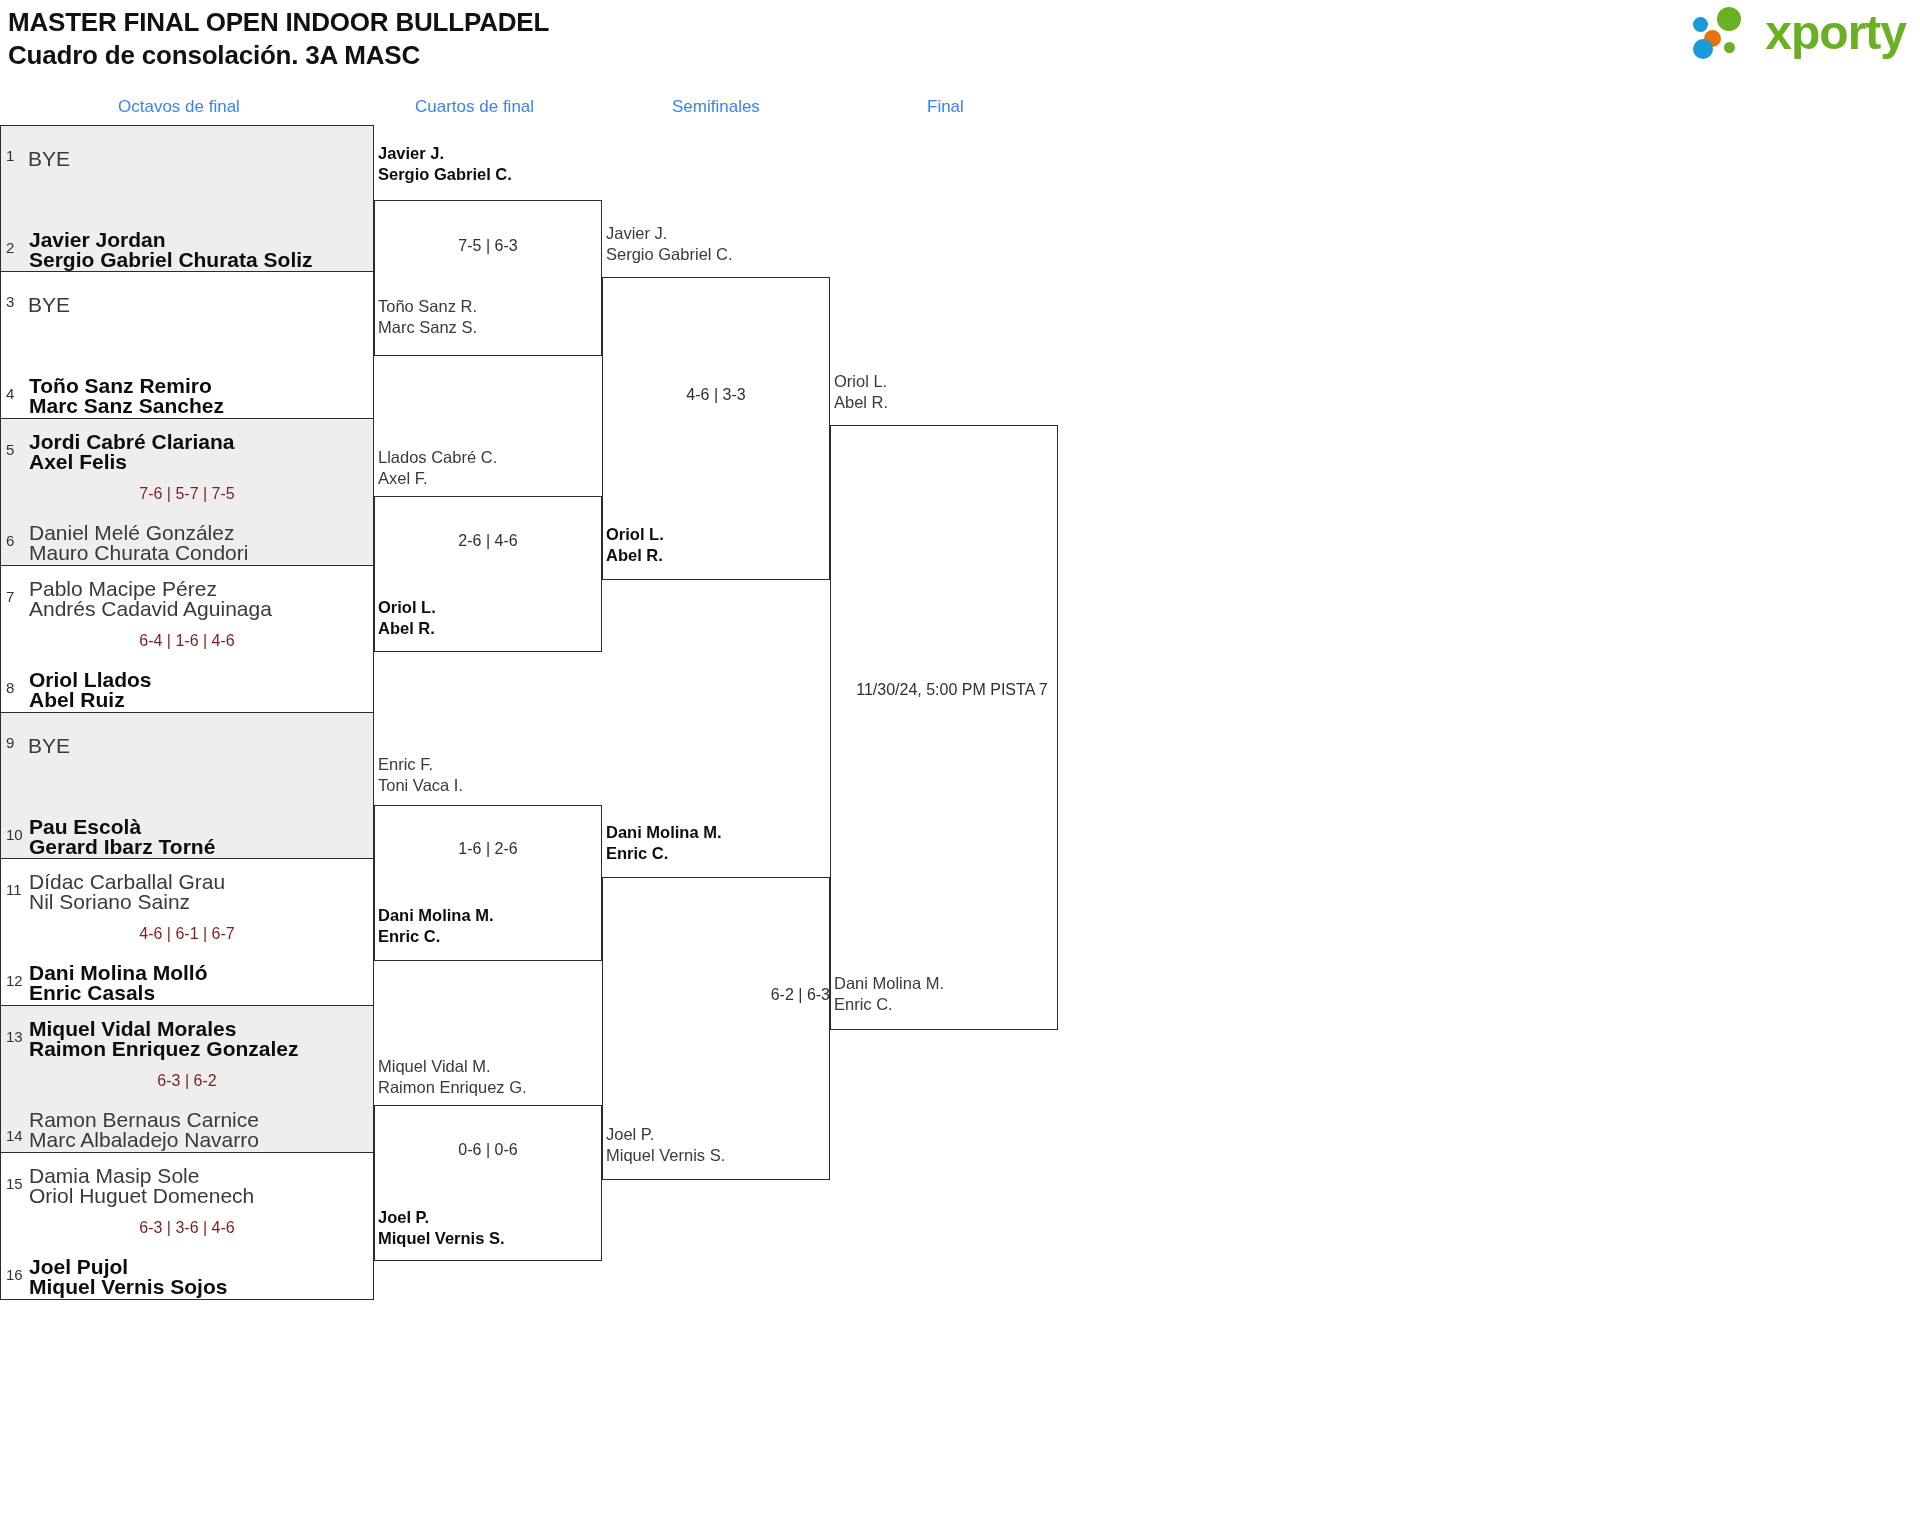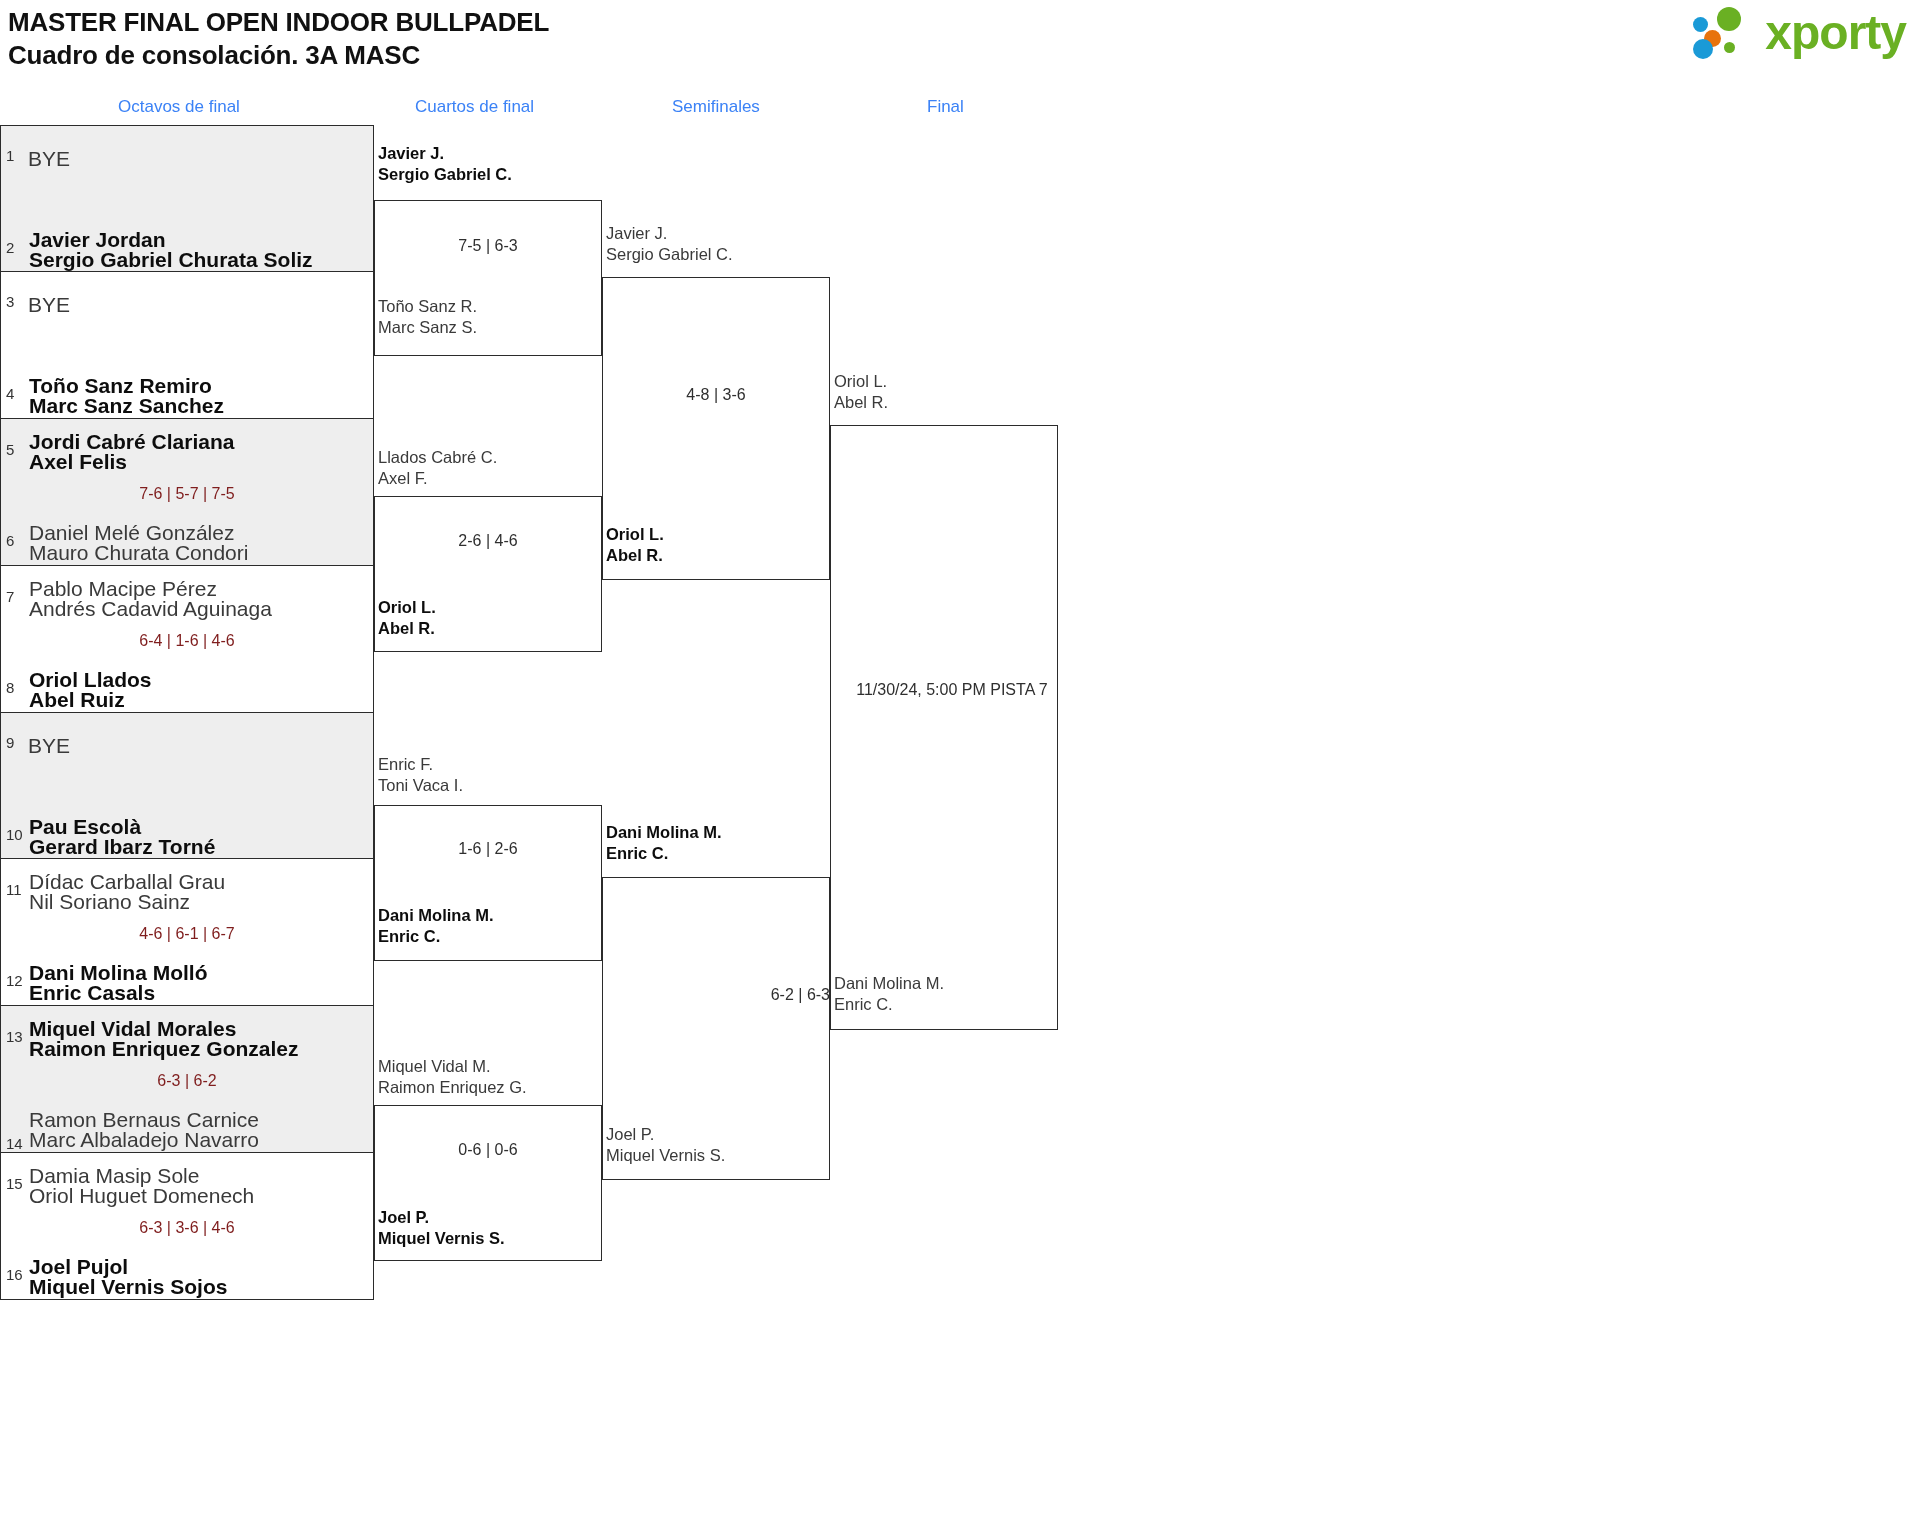--- a/index.html
+++ b/index.html
@@ -127,21 +127,21 @@
     <div class="seed" style="top:113px;">12</div>
     <div class="team win" style="top:101px;">Dani Molina Molló</div>
     <div class="team win" style="top:121px;">Enric Casals</div>
   </div>
 
   <div class="r16-block shade">
     <div class="seed" style="top:22px;">13</div>
     <div class="team win" style="top:10px;">Miquel Vidal Morales</div>
     <div class="team win" style="top:30px;">Raimon Enriquez Gonzalez</div>
     <div class="score16" style="top:66px;">6-3 | 6-2</div>
-    <div class="seed" style="top:129px;text-align:center;">14</div>
+    <div class="seed" style="top:121px;text-align:center;">14</div>
     <div class="team" style="top:101px;">Ramon Bernaus Carnice</div>
     <div class="team" style="top:121px;">Marc Albaladejo Navarro</div>
   </div>
 
   <div class="r16-block plain">
     <div class="seed" style="top:22px;">15</div>
     <div class="team" style="top:10px;">Damia Masip Sole</div>
     <div class="team" style="top:30px;">Oriol Huguet Domenech</div>
     <div class="score16" style="top:66px;">6-3 | 3-6 | 4-6</div>
     <div class="seed" style="top:113px;">16</div>
@@ -174,21 +174,21 @@
 <div class="mbox" style="left:374px;top:1105px;width:228px;height:156px;"></div>
 <div class="lbl" style="left:378px;top:1057px;">Miquel Vidal M.</div>
 <div class="lbl" style="left:378px;top:1078px;">Raimon Enriquez G.</div>
 <div class="score" style="left:374px;top:1141px;width:228px;">0-6 | 0-6</div>
 <div class="lbl win" style="left:378px;top:1208px;">Joel P.</div>
 <div class="lbl win" style="left:378px;top:1229px;">Miquel Vernis S.</div>
 
 <div class="mbox" style="left:602px;top:277px;width:228px;height:303px;"></div>
 <div class="lbl" style="left:606px;top:224px;">Javier J.</div>
 <div class="lbl" style="left:606px;top:245px;">Sergio Gabriel C.</div>
-<div class="score" style="left:602px;top:386px;width:228px;">4-8 | 3-6</div>
+<div class="score" style="left:602px;top:386px;width:228px;">4-6 | 3-3</div>
 <div class="lbl win" style="left:606px;top:525px;">Oriol L.</div>
 <div class="lbl win" style="left:606px;top:546px;">Abel R.</div>
 
 <div class="mbox" style="left:602px;top:877px;width:228px;height:303px;"></div>
 <div class="lbl win" style="left:606px;top:823px;">Dani Molina M.</div>
 <div class="lbl win" style="left:606px;top:844px;">Enric C.</div>
 <div class="score" style="left:602px;top:986px;width:228px;text-align:right;">6-2 | 6-3</div>
 <div class="lbl" style="left:606px;top:1125px;">Joel P.</div>
 <div class="lbl" style="left:606px;top:1146px;">Miquel Vernis S.</div>
 

